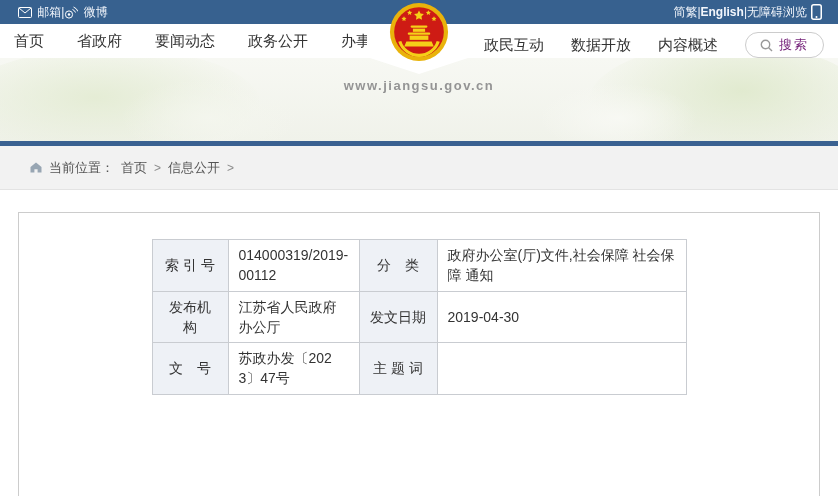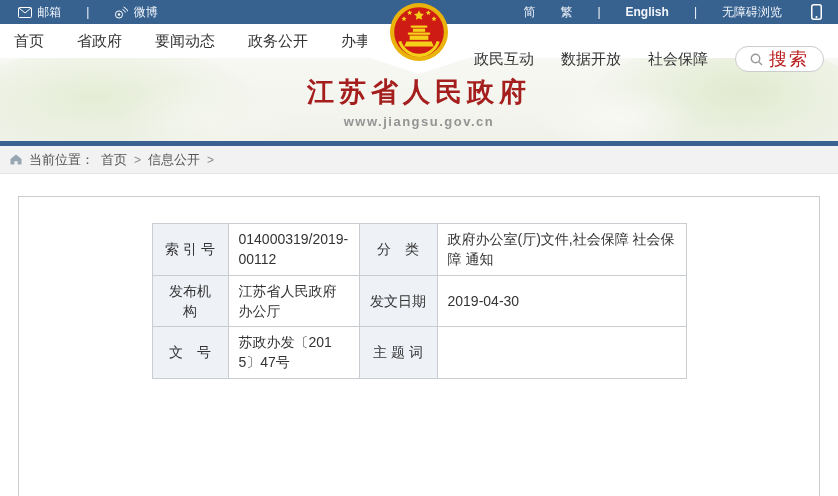--- a/index.html
+++ b/index.html
@@ -3,36 +3,36 @@
 <meta charset="utf-8">
 <style>
   * { margin:0; padding:0; box-sizing:border-box; }
   html,body { width:838px; height:496px; overflow:hidden; background:#fff;
               font-family:"Liberation Sans","DejaVu Sans",sans-serif; }
 
   
   .topbar { position:relative; z-index:1; height:24px; background:#37618F;
             display:flex; align-items:center; justify-content:space-between;
             padding:0 14px 0 18px; color:#f2f6fc; font-size:12px; }
-  .topbar-group { display:flex; align-items:center; gap:25px; }
+  .topbar-group { display:flex; align-items:center; gap:0; }
   .topbar a, .topbar span { color:#f2f6fc; text-decoration:none; white-space:nowrap; }
   .tb-divider { color:#b9c8dd; }
   .tb-icon { display:inline-flex; margin-right:2px; vertical-align:middle; }
   .tb-english { font-weight:700; }
 
   
   .navbar { position:relative; z-index:1; height:34px; background:#ffffff; }
   .nav-left { position:absolute; left:14px; top:0; height:34px; display:flex;
               align-items:center; gap:33px; }
-  .nav-right { position:absolute; right:14px; top:18px; height:34px; display:flex;
+  .nav-right { position:absolute; right:14px; top:4px; height:34px; display:flex;
                align-items:center; gap:27px; }
   .nav-item { font-size:15px; color:#333; text-decoration:none; white-space:nowrap; cursor:pointer; }
   .search-pill { display:flex; align-items:center; gap:6px; height:26px; padding:0 14px;
                  border:1px solid #ccc; border-radius:14px; background:#fff; cursor:pointer; }
-  .search-pill span { font-size:18px; color:#b91c1c; letter-spacing:2px; }
+  .search-pill span { font-size:13px; color:#701a75; letter-spacing:2px; }
 
   
   .emblem-badge { position:absolute; z-index:2; left:50%; transform:translateX(-50%);
                   top:24px; width:104px; height:50px; background:#ffffff;
                   clip-path:polygon(0 0,100% 0,100% 66%,50% 100%,0 66%); }
   .emblem { position:absolute; z-index:3; left:50%; transform:translateX(-50%);
             top:2px; width:60px; height:60px; }
 
   
   .banner { position:relative; height:83px; overflow:hidden;
@@ -46,22 +46,22 @@
         background:radial-gradient(ellipse at 55% 40%, rgba(223,233,204,.9), rgba(255,255,255,0) 72%); }
   .b4 { right:140px; top:25px; width:160px; height:70px;
         background:radial-gradient(ellipse, rgba(248,249,244,.95), rgba(255,255,255,0) 70%); }
   .banner-logo { position:absolute; left:0; right:0; top:16px; text-align:center; cursor:pointer; }
   .site-title { font-size:27px; font-weight:bold; color:#A51E1E; letter-spacing:5px; }
   .site-url { margin-top:4px; font-size:13px; color:#949494; letter-spacing:1.5px; font-weight:600; }
 
   .sep-bar { height:5px; background:#3A6191; }
 
   
-  .breadcrumb { height:28px; background:#F2F2F2; border-bottom:1px solid #e3e3e3;
-                display:flex; align-items:center; padding-left:10px; gap:7px;
+  .breadcrumb { height:44px; background:#F2F2F2; border-bottom:1px solid #e3e3e3;
+                display:flex; align-items:center; padding-left:30px; gap:7px;
                 font-size:13px; color:#555; }
   .breadcrumb a { color:#555; text-decoration:none; cursor:pointer; }
   .bc-sep { color:#8c8c8c; font-size:12px; }
 
   
   .main { background:#fff; padding-top:22px; }
   .card { margin:0 18px; border:1px solid #ccc; background:#fff; height:380px; padding-top:26px; }
 
   table.meta { border-collapse:collapse; margin:0 auto; table-layout:fixed; width:534px; }
   table.meta td { border:1px solid #C9CCD1; font-size:14px; color:#333;
@@ -115,21 +115,21 @@
   <div class="nav-left">
     <a class="nav-item">首页</a>
     <a class="nav-item">省政府</a>
     <a class="nav-item">要闻动态</a>
     <a class="nav-item">政务公开</a>
     <a class="nav-item">办事服务</a>
   </div>
   <div class="nav-right">
     <a class="nav-item">政民互动</a>
     <a class="nav-item">数据开放</a>
-    <a class="nav-item">社会保障</a>
+    <a class="nav-item">内容概述</a>
     <div class="search-pill">
       <span style="display:inline-flex;">
         <svg width="13" height="13" viewBox="0 0 13 13">
             <circle cx="5.5" cy="5.5" r="4.2" fill="none" stroke="#999" stroke-width="1.4"></circle>
             <line x1="8.7" y1="8.7" x2="12" y2="12" stroke="#999" stroke-width="1.4"></line>
           </svg>
       </span>
       <span>搜索</span>
     </div>
   </div>
@@ -154,21 +154,20 @@
   <path d="M18.5 42 h27 l2.2 5.5 h-31.4 Z" fill="#F5D018"></path>
   <path d="M11.5 42 a21.5 21.5 0 0 0 41 0" stroke="#F5D018" stroke-width="3.4" fill="none"></path>
 </svg>
 
 <div class="banner">
   <div class="blob b1"></div>
   <div class="blob b2"></div>
   <div class="blob b3"></div>
   <div class="blob b4"></div>
   <div class="banner-logo">
-    <div class="site-title">江苏省人民政府</div>
     <div class="site-url">www.jiangsu.gov.cn</div>
   </div>
 </div>
 
 <div class="sep-bar"></div>
 
 <div class="breadcrumb">
   <span style="display:inline-flex;">
     <svg width="12" height="11" viewBox="0 0 12 11">
         <path d="M6 0.5 L11.5 5 V10.5 H7.6 V7.2 H4.4 V10.5 H0.5 V5 Z" fill="#98A6B3"></path>
@@ -199,21 +198,21 @@
         <td>政府办公室(厅)文件,社会保障 社会保障 通知</td>
       </tr>
       <tr>
         <td class="lbl">发布机构</td>
         <td>江苏省人民政府办公厅</td>
         <td class="lbl">发文日期</td>
         <td>2019-04-30</td>
       </tr>
       <tr>
         <td class="lbl">文　号</td>
-        <td>苏政办发〔2015〕47号</td>
+        <td>苏政办发〔2023〕47号</td>
         <td class="lbl">主 题 词</td>
         <td></td>
       </tr>
     </tbody>
       </table>
 
   </div>
 </div>
 
 </body></html>

